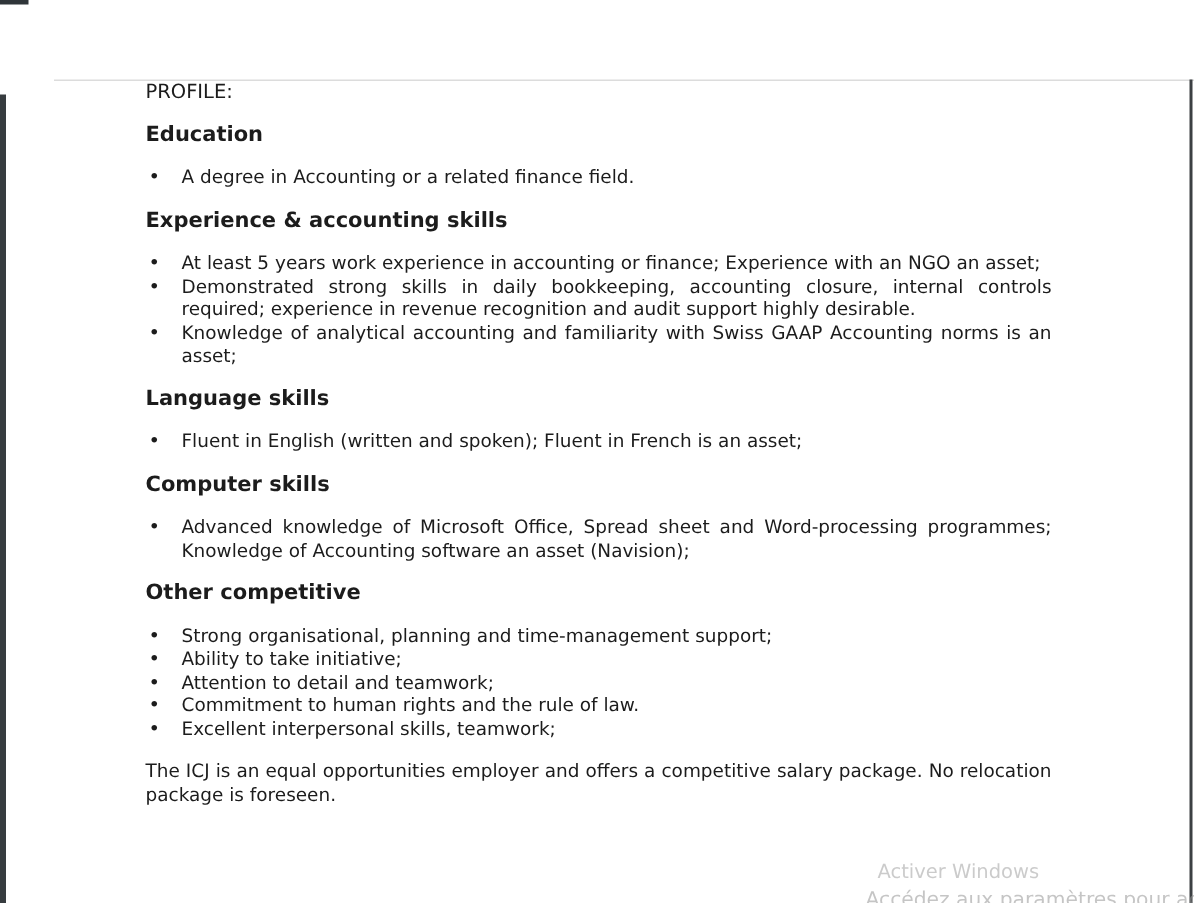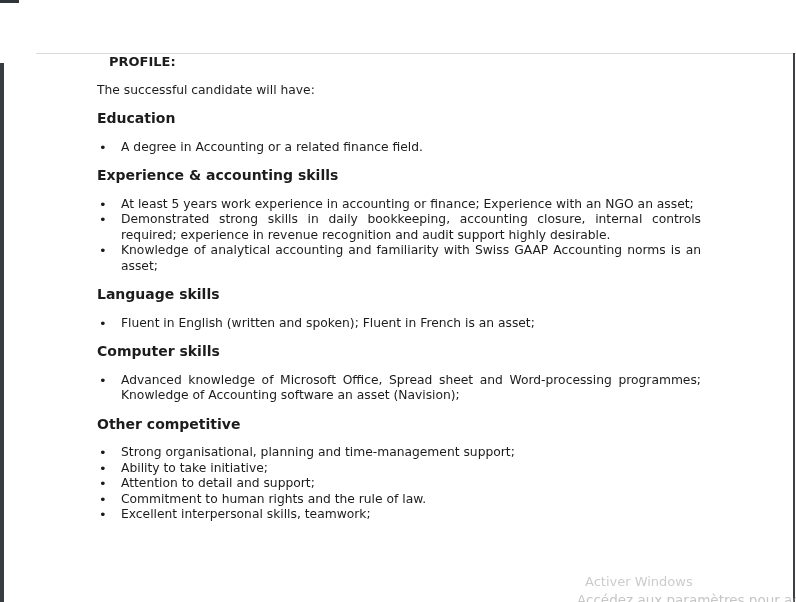--- a/index.html
+++ b/index.html
@@ -36,22 +36,22 @@
   
   .content {
     position: absolute;
     left: 97px; top: 54px;
     width: 604px;
     font-size: 12.3px;
     line-height: 15.5px;
     z-index: 2;
   }
   .h-main {
-    font-size: 13px; font-weight: bold;
-    margin: 0 0 13px 12px;
+    font-size: 13px; font-weight: normal;
+    margin: 0 0 13px 0;
   }
   .h-section {
     font-size: 14px; font-weight: bold;
     margin: 0 0 13px 0;
   }
   .para {
     margin: 0 0 13px 0;
     text-align: justify;
   }
   ul.bullets {
@@ -93,21 +93,20 @@
 <div class="top-rule"></div>
 <div class="right-border"></div>
 
 <div class="watermark wm-line1">Activer Windows</div>
 <div class="watermark wm-line2">Accédez aux paramètres pour act</div>
 
 <div class="content">
 
   <div class="h-main">PROFILE:</div>
 
-  <p class="para">The successful candidate will have:</p>
 
   <div class="h-section">Education</div>
   <ul class="bullets">
     <li>A degree in Accounting or a related finance field.</li>
   </ul>
 
   <div class="h-section">Experience &amp; accounting skills</div>
   <ul class="bullets">
     <li>At least 5 years work experience in accounting or finance; Experience with an NGO an asset;</li>
     <li>Demonstrated strong skills in daily bookkeeping, accounting closure, internal controls required; experience in revenue recognition and audit support highly desirable.</li>
@@ -121,19 +120,20 @@
 
   <div class="h-section">Computer skills</div>
   <ul class="bullets">
     <li>Advanced knowledge of Microsoft Office, Spread sheet and Word-processing programmes; Knowledge of Accounting software an asset (Navision);</li>
   </ul>
 
   <div class="h-section">Other competitive</div>
   <ul class="bullets">
     <li>Strong organisational, planning and time-management support;</li>
     <li>Ability to take initiative;</li>
-    <li>Attention to detail and support;</li>
+    <li>Attention to detail and teamwork;</li>
     <li>Commitment to human rights and the rule of law.</li>
     <li>Excellent interpersonal skills, teamwork;</li>
   </ul>
 
+  <p class="para">The ICJ is an equal opportunities employer and offers a competitive salary package. No relocation package is foreseen.</p>
 
 </div>
 
 </body></html>

